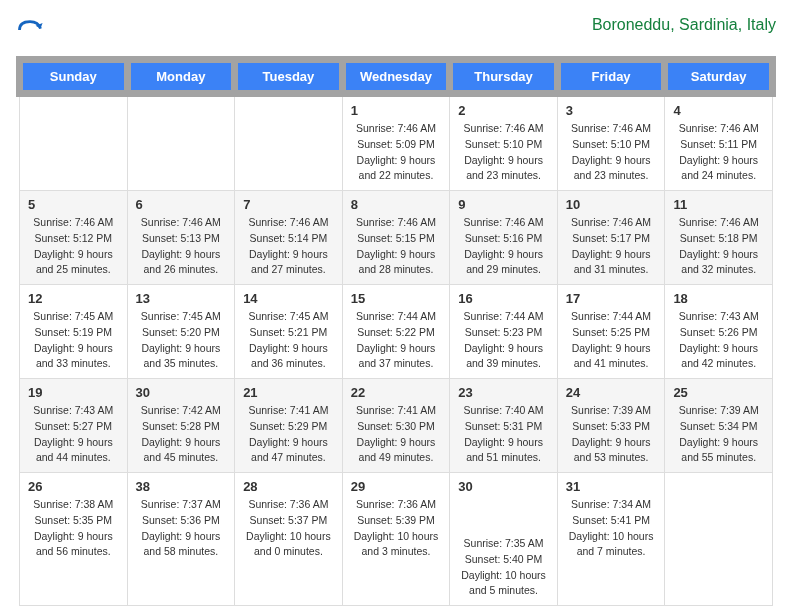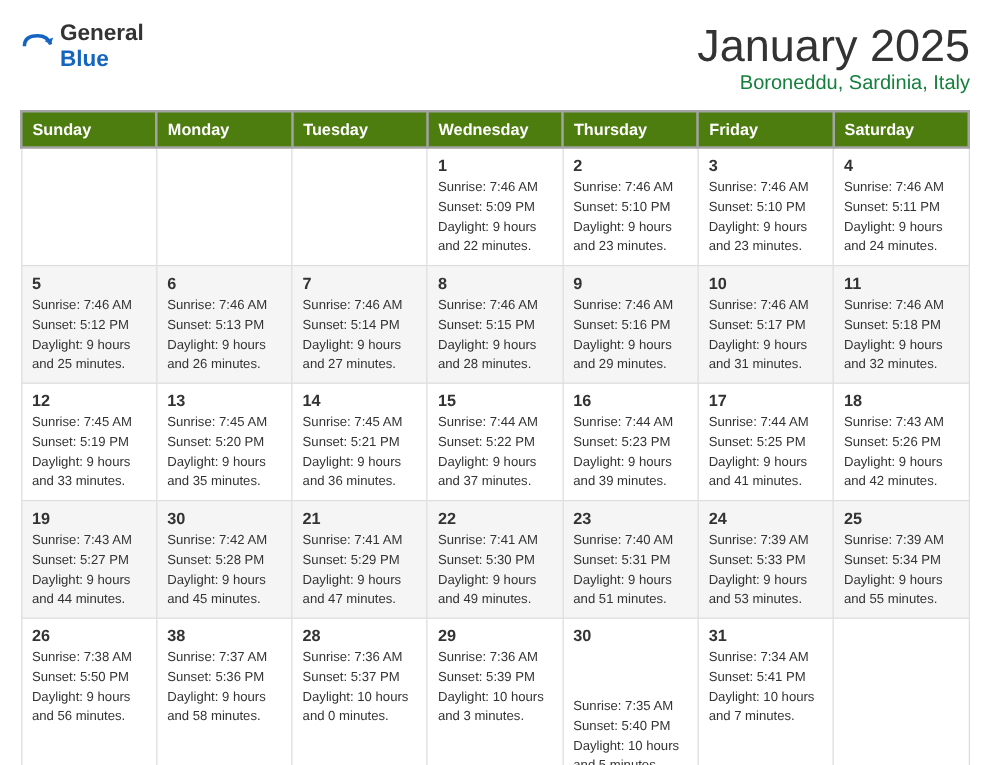--- a/index.html
+++ b/index.html
@@ -46,26 +46,26 @@
     .location-title {
       font-size: 16px;
       color: #15803d;
     }
     .calendar-table {
       width: 100%;
       border-collapse: collapse;
       border: 1px solid #ccc;
     }
     .calendar-table th {
-      background-color: #4d7c0f;
+      background-color: #3b82f6;
       color: #fff;
-      text-align: left;
+      text-align: center;
       padding: 6px 8px;
       font-size: 13px;
-      border: 2px solid #a3a3a3;
+      border: 7px solid #a3a3a3;
     }
     .calendar-table td {
       vertical-align: top;
       padding: 6px 8px;
       border: 1px solid #ddd;
       width: calc(100% / 7);
       min-height: 80px;
       font-size: 11px;
       color: #333;
     }
@@ -78,42 +78,38 @@
     .day-number {
       font-size: 13px;
       font-weight: bold;
       display: block;
       margin-bottom: 3px;
     }
     .day-info {
       font-size: 10.5px;
       line-height: 1.5;
       color: #333;
+      text-align: center;
     }
     .empty-cell {
       background-color: #fff;
     }
   </style>
 </head>
 <body>
 
 <div class="header-area">
   <div class="logo">
     <svg class="logo-icon" viewBox="0 0 40 40">
       <rect x="0" y="0" width="40" height="40" fill="white"></rect>
       <path d="M5 20 Q5 8 20 8 Q32 8 35 18" stroke="#1565c0" stroke-width="4" fill="none"></path>
       <path d="M35 18 L38 10 L28 14 Z" fill="#1565c0"></path>
     </svg>
-    <div>
-      <span class="logo-text-general">General</span><br>
-      <span class="logo-text-blue">Blue</span>
-    </div>
   </div>
   <div class="title-area">
-    <div class="month-title">January 2025</div>
     <div class="location-title">Boroneddu, Sardinia, Italy</div>
   </div>
 </div>
 
 <table class="calendar-table">
   <thead>
     <tr>
     <th>Sunday</th>
         <th>Monday</th>
         <th>Tuesday</th>
@@ -282,21 +278,21 @@
           <span class="day-number">25</span>
           <div class="day-info" style="white-space: pre-line;">Sunrise: 7:39 AM
 Sunset: 5:34 PM
 Daylight: 9 hours and 55 minutes.</div>
         </td>
       </tr>
       <tr>
         <td>
           <span class="day-number">26</span>
           <div class="day-info" style="white-space: pre-line;">Sunrise: 7:38 AM
-Sunset: 5:50 PM
+Sunset: 5:35 PM
 Daylight: 9 hours and 56 minutes.</div>
         </td>
         <td>
           <span class="day-number">38</span>
           <div class="day-info" style="white-space: pre-line;">Sunrise: 7:37 AM
 Sunset: 5:36 PM
 Daylight: 9 hours and 58 minutes.</div>
         </td>
         <td>
           <span class="day-number">28</span>

